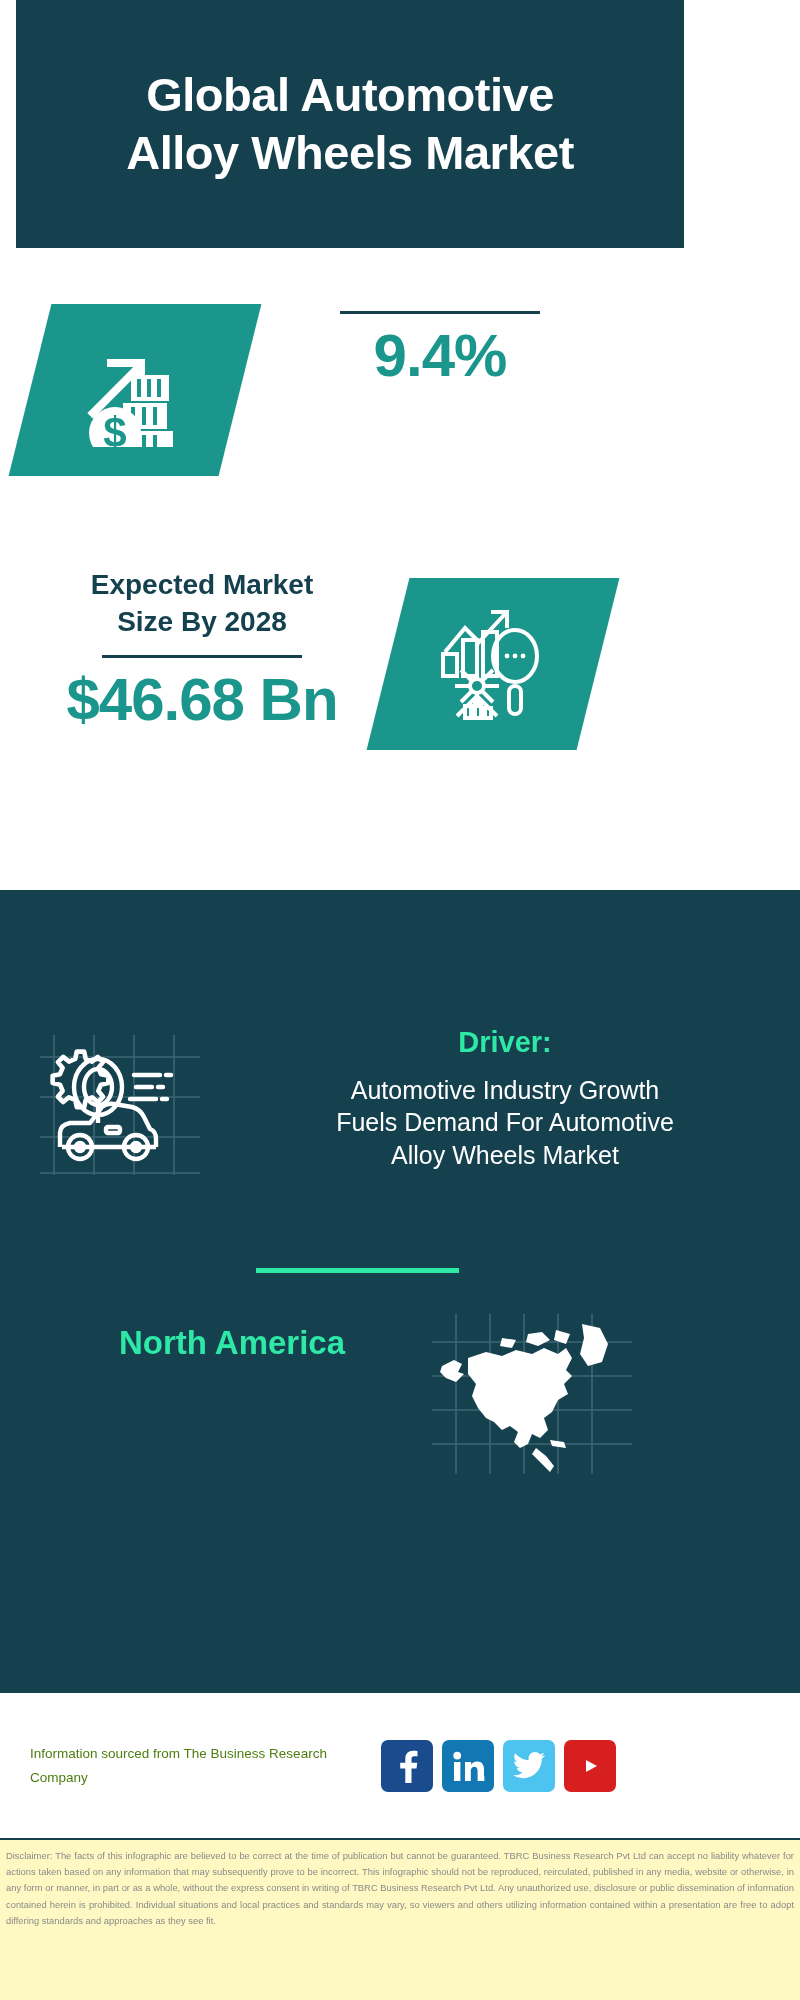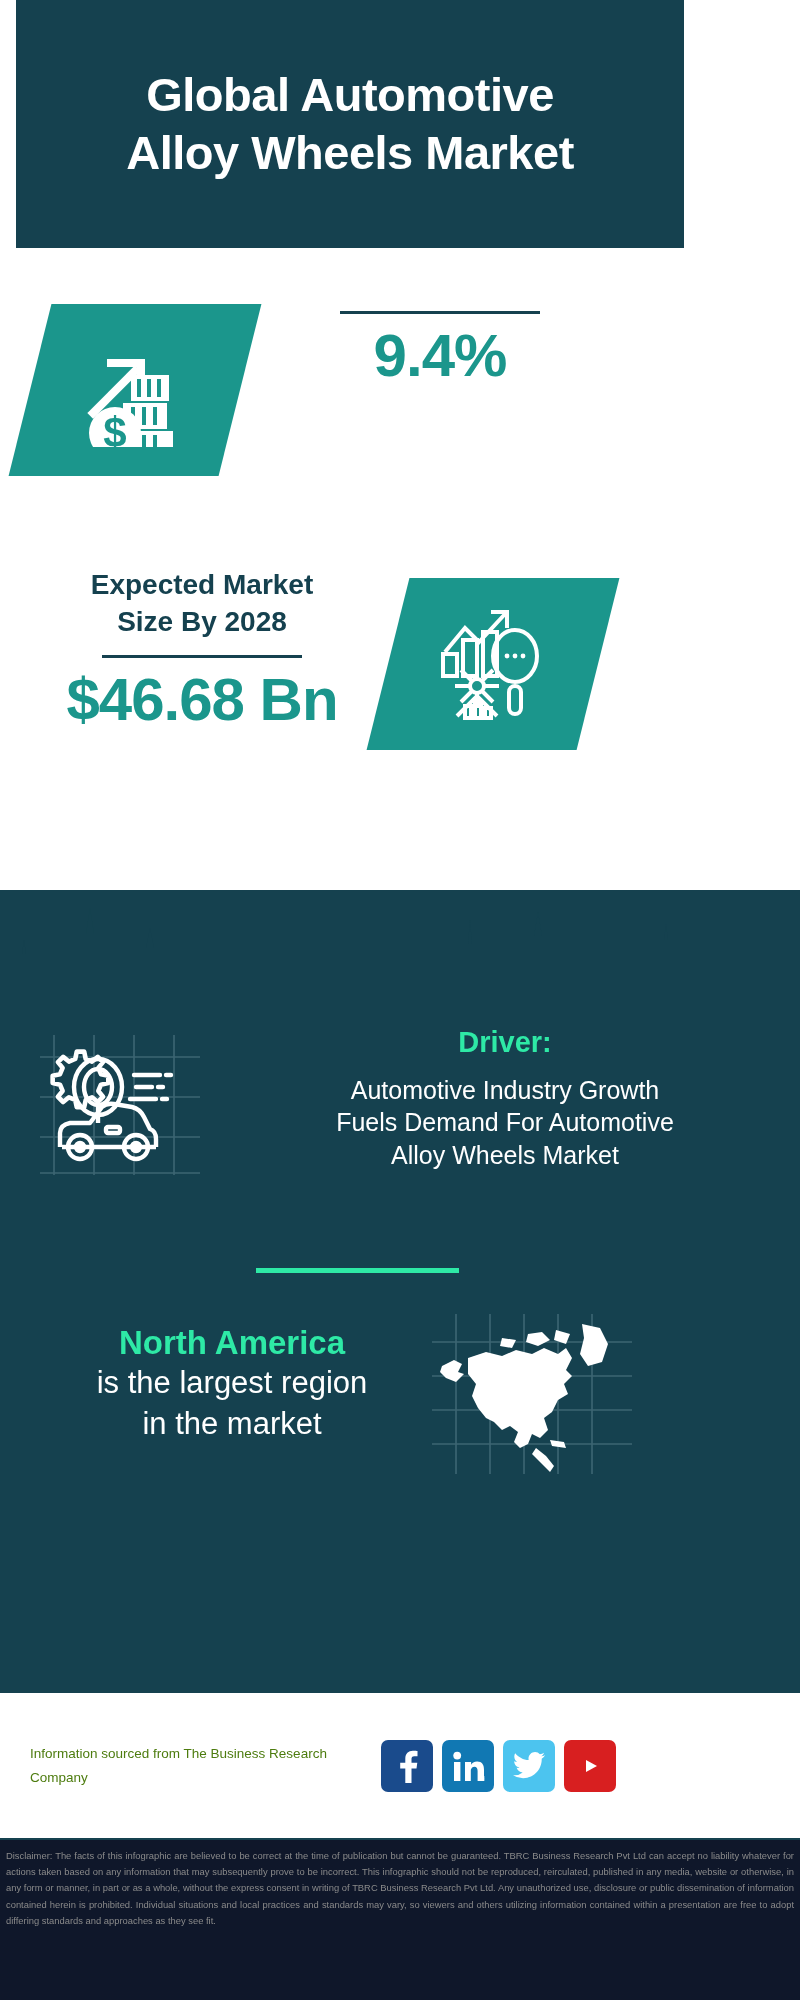--- a/index.html
+++ b/index.html
@@ -116,21 +116,21 @@
     width:52px; height:52px; border-radius:7px;
     display:flex; align-items:center; justify-content:center;
   }
   .s-fb { background:#1a4b8c; }
   .s-li { background:#1178b3; }
   .s-tw { background:#4cc4ef; }
   .s-yt { background:#d81f20; }
 
   .disclaimer {
     position:absolute; left:0; top:1838px; width:800px; height:162px;
-    background:#0f172a; border-top:2px solid #15414f;
+    background:#fef9c3; border-top:2px solid #15414f;
     padding:8px 6px 1px 6px;
   }
   .disclaimer p {
     color:#8a8a8a; font-size:9.4px; line-height:1.72; text-align:justify;
   }
 </style>
 </head>
 <body>
 
 <div class="page">
@@ -256,22 +256,20 @@
 Fuels Demand For Automotive
 Alloy Wheels Market</div>
     </div>
   </div>
 
   <div class="mid-rule"></div>
 
   <div class="region-block">
     <div class="region-text">
       <div class="region-head">North America</div>
-      <div class="region-sub">is the largest region
-in the market</div>
     </div>
     <span id="map-icon">
       <svg width="200" height="160" viewBox="0 0 200 160" fill="none">
         <g stroke="#3c6673" stroke-width="1.6">
           <path d="M24 0 V160 M58 0 V160 M92 0 V160 M126 0 V160 M160 0 V160"></path>
           <path d="M0 28 H200 M0 62 H200 M0 96 H200 M0 130 H200"></path>
         </g>
         <g fill="#ffffff">
 
           <path d="M10 52 L22 46 L30 50 L26 58 L32 60 L24 68 L14 64 L8 58 Z"></path>

